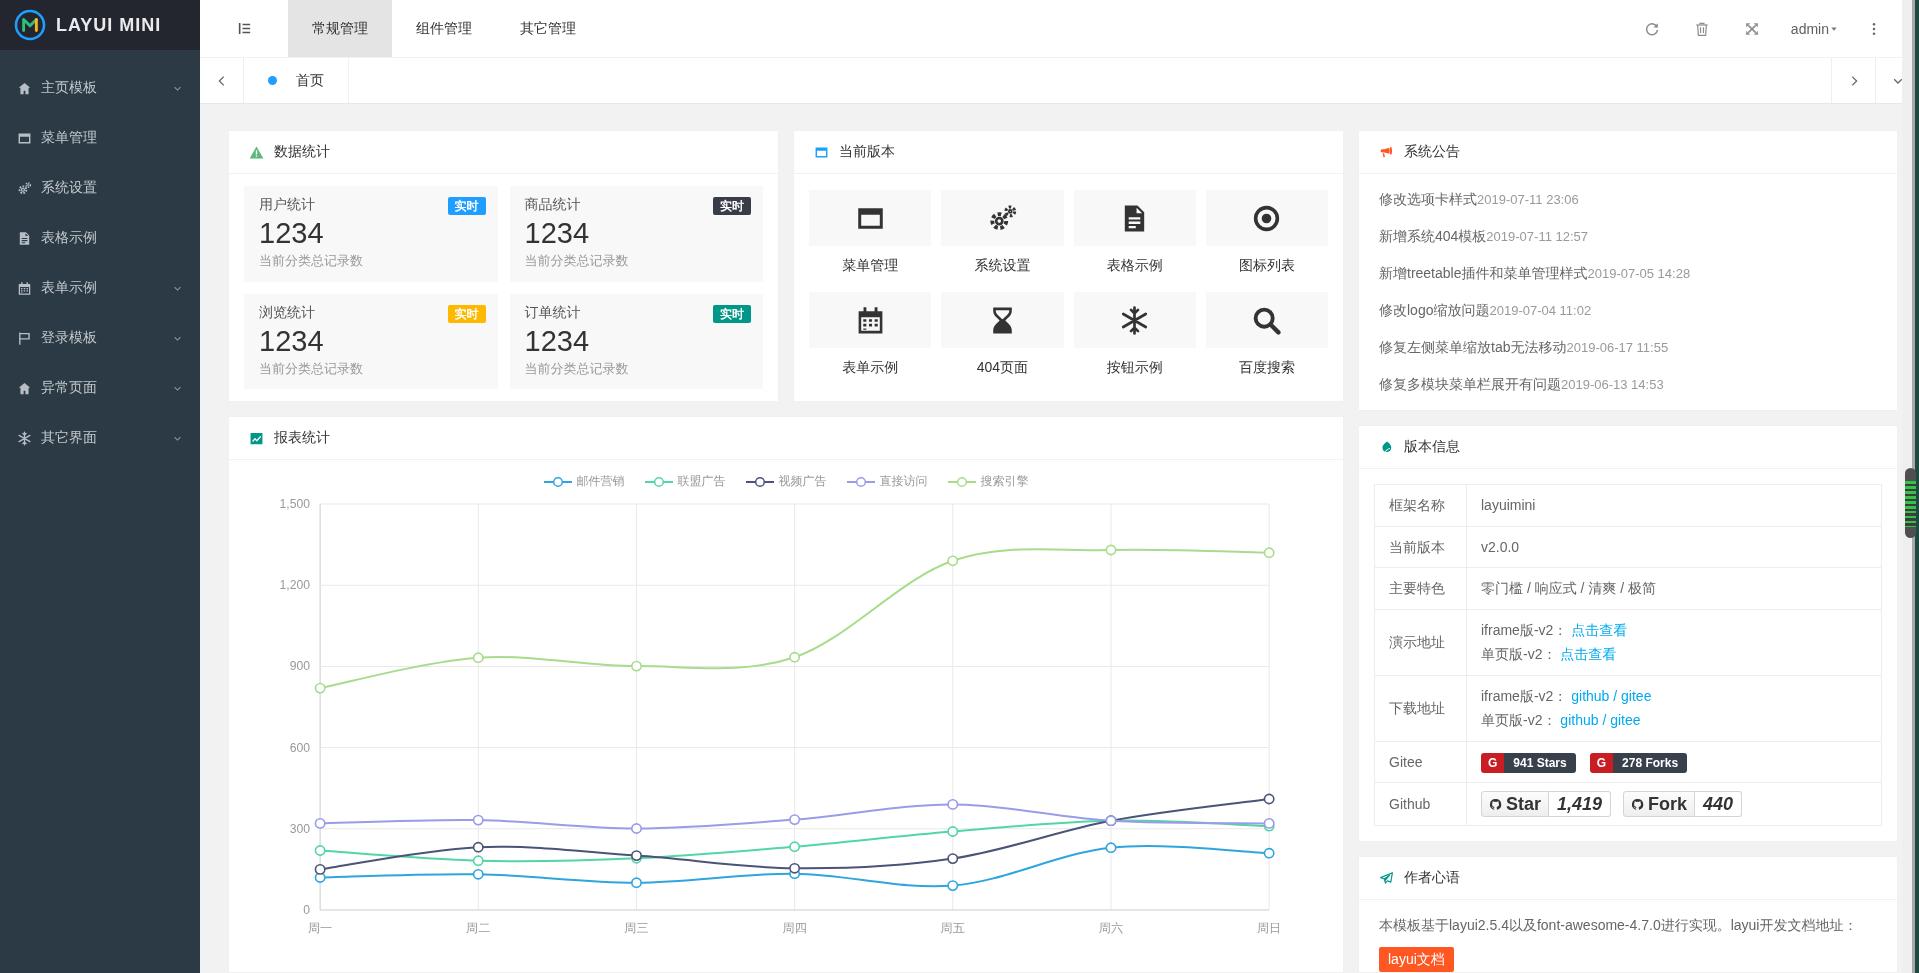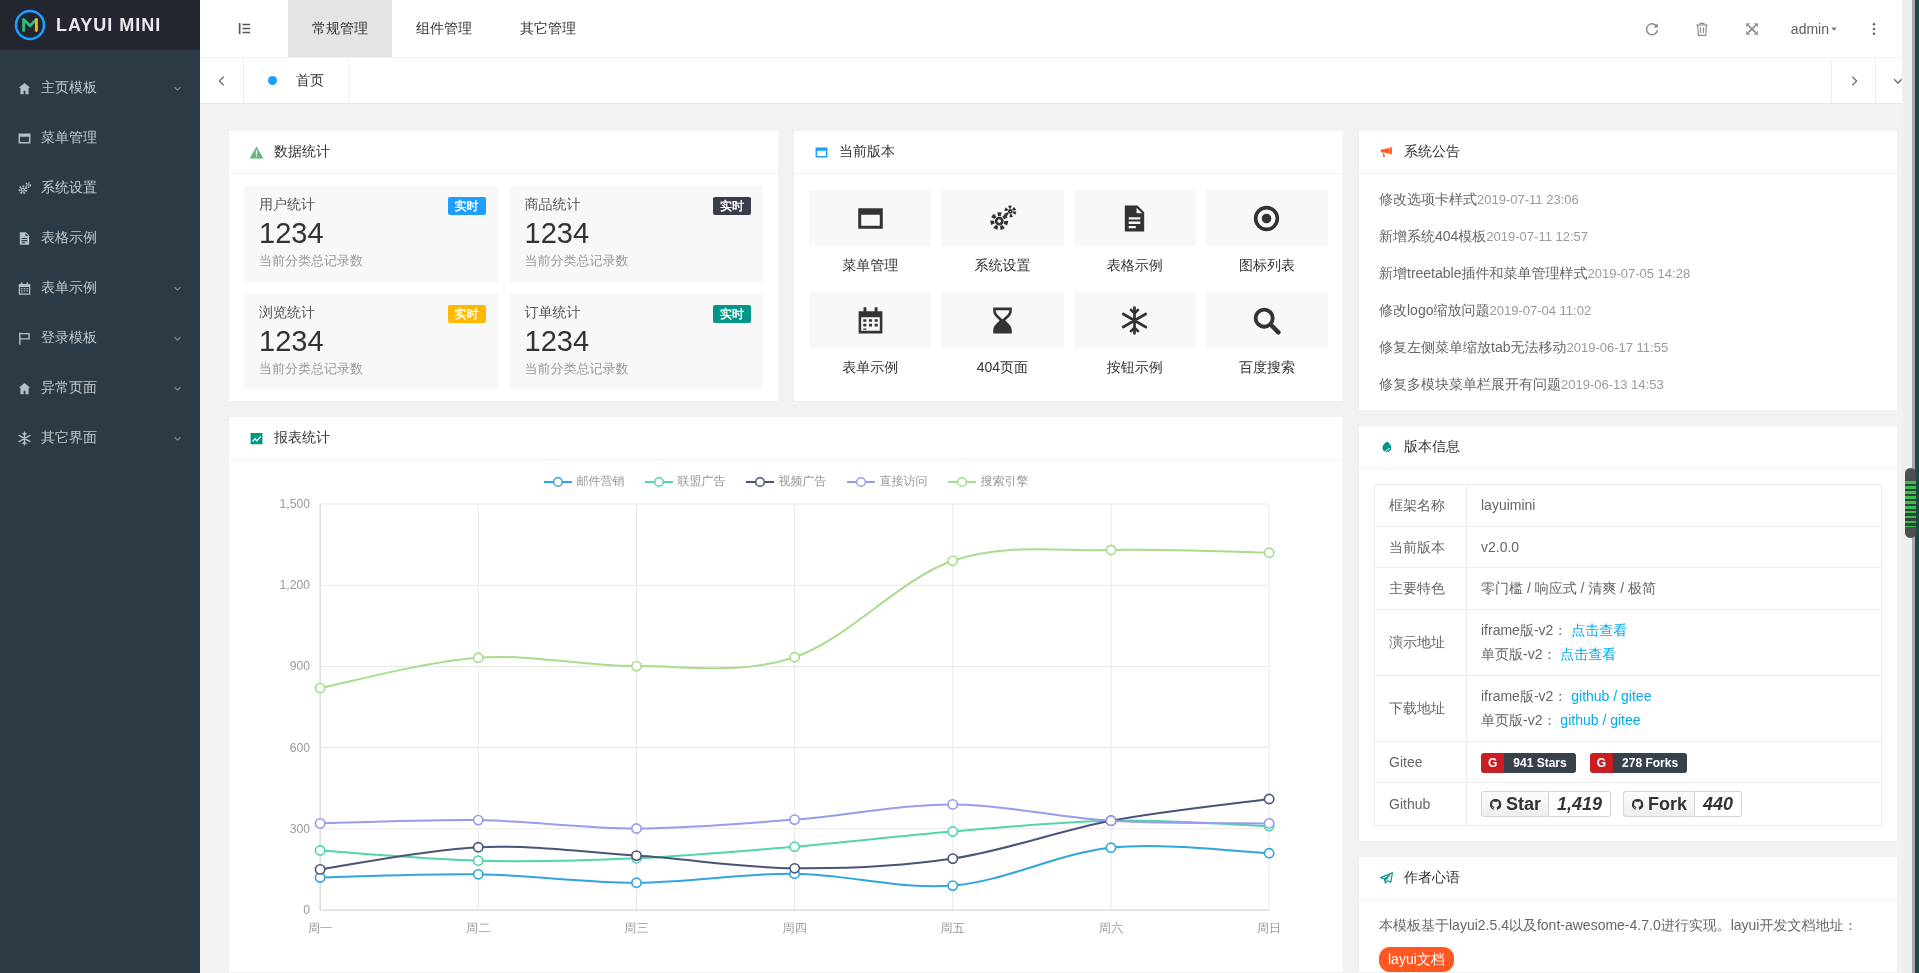--- a/index.html
+++ b/index.html
@@ -97,21 +97,21 @@
   .gh-badge { display:inline-flex; margin-right:12px; font-size:18px; font-weight:bold; color:#333;
     line-height:1; vertical-align:middle; }
   .ghb-l { display:inline-flex; align-items:center; gap:4px; border:1px solid #D5D5D5;
     background:linear-gradient(#FCFCFC,#EEEEEE); padding:3px 7px; border-radius:3px 0 0 3px; }
   .ghb-l .icon { font-size:13px; color:#333; }
   .ghb-r { border:1px solid #D5D5D5; border-left:0; background:#fff; padding:3px 8px; border-radius:0 3px 3px 0;font-style:italic; }
 
   
   .panel-author { flex:1; min-height:100px; overflow:hidden; }
   .author-body { padding:12px 20px; font-size:14px; color:#666; line-height:1.9; }
-  .doc-badge { display:inline-block; background:#FF5722; color:#fff; padding:4px 9px; border-radius:11px;
+  .doc-badge { display:inline-block; background:#FF5722; color:#fff; padding:4px 9px; border-radius:2px;
     margin-top:8px; font-size:14px; line-height:1.2; }
 
   
   .scrollbar { position:fixed; top:0; right:0; width:17px; height:100%; background:#EFEFEF; }
   .scrollbar::before { content:""; position:absolute; top:0; right:4px; width:3px; height:100%; background:#A9A9A9; }
   .scrollbar::after { content:""; position:absolute; top:0; right:0; width:4px; height:100%; background:#1C4A40; }
   .scroll-thumb { position:absolute; right:3px; top:468px; width:11px; height:70px; background:#4F4F4F;
     border-radius:6px; overflow:hidden; z-index:2; }
   .scroll-thumb .stripes { margin-top:13px; height:46px;
     background:repeating-linear-gradient(180deg,#35C24A 0 2.5px,#3D3D3D 2.5px 5px); }

